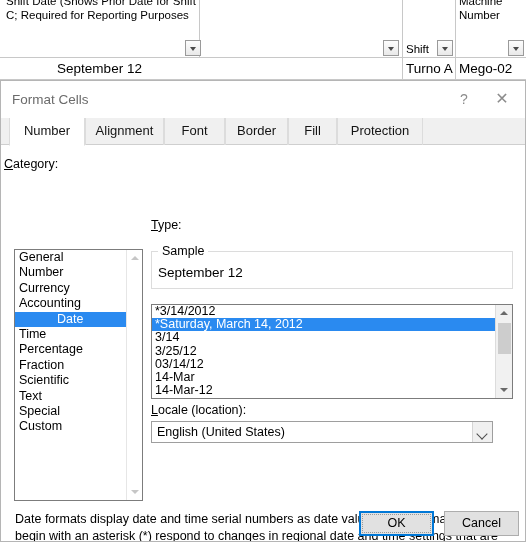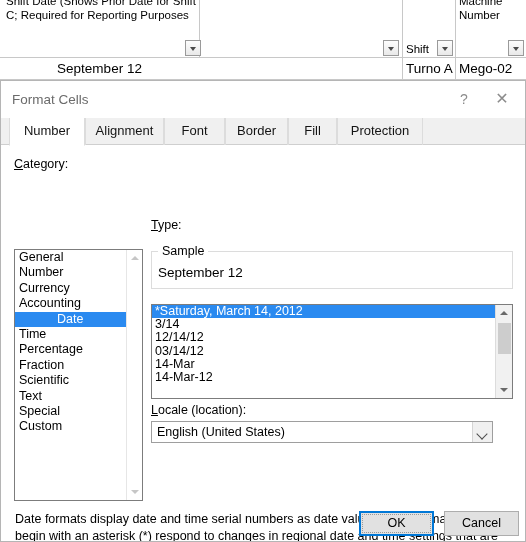--- a/index.html
+++ b/index.html
@@ -349,21 +349,21 @@
 
   <div id="tabstrip">
     <div class="tab active" style="left:8px;width:76px;">Number</div>
     <div class="tab" style="left:84px;width:79px;">Alignment</div>
     <div class="tab" style="left:163px;width:61px;">Font</div>
     <div class="tab" style="left:224px;width:63px;">Border</div>
     <div class="tab" style="left:287px;width:49px;">Fill</div>
     <div class="tab" style="left:336px;width:86px;">Protection</div>
   </div>
 
-  <div class="field-label" style="left:13px;top:76px;"><span class="acc">C</span><span>ategory:</span></div>
+  <div class="field-label" style="left:3px;top:76px;"><span class="acc">C</span><span>ategory:</span></div>
 
   <div id="category-box">
     <div class="cat-item">General</div>
     <div class="cat-item">Number</div>
     <div class="cat-item">Currency</div>
     <div class="cat-item">Accounting</div>
     <div class="cat-item selected">Date</div>
     <div class="cat-item">Time</div>
     <div class="cat-item">Percentage</div>
     <div class="cat-item">Fraction</div>
@@ -382,23 +382,24 @@
     </div>
   </div>
 
   <div id="sample-group"></div>
   <div id="sample-legend">Sample</div>
   <div id="sample-value">September 12</div>
 
   <div class="field-label" style="left:150px;top:137px;"><span class="acc">T</span><span>ype:</span></div>
 
   <div id="type-box">
+    <div class="type-item">*3/14/2012</div>
     <div class="type-item selected">*Saturday, March 14, 2012</div>
     <div class="type-item">3/14</div>
-    <div class="type-item">12/14/12</div>
+    <div class="type-item">3/25/12</div>
     <div class="type-item">03/14/12</div>
     <div class="type-item">14-Mar</div>
     <div class="type-item">14-Mar-12</div>
 
     <div id="type-sb">
       <div class="sb-arrow up">
           <i></i>
         </div>
       <div id="type-thumb"></div>
       <div class="sb-arrow dn">

